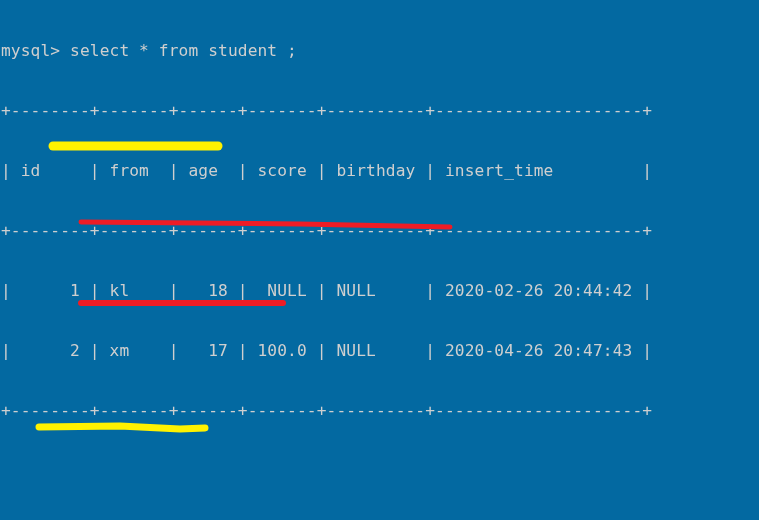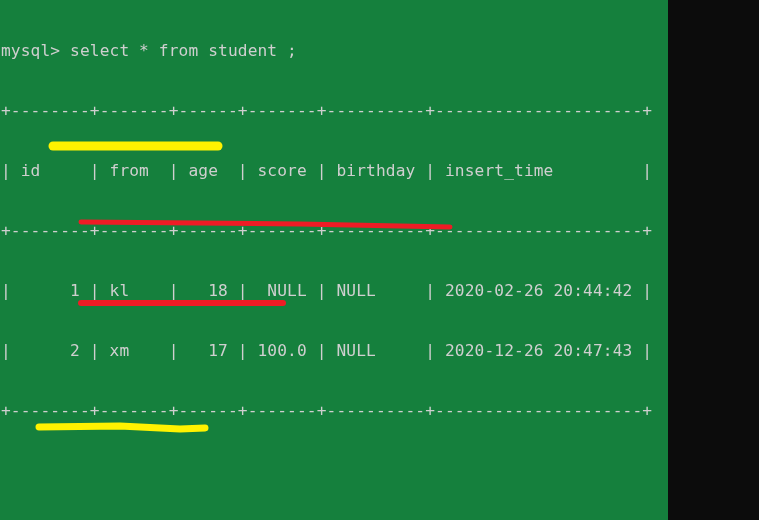--- a/index.html
+++ b/index.html
@@ -2,23 +2,23 @@
 <html><head>
 <meta charset="utf-8">
 <style>
   html, body {
     margin: 0;
     padding: 0;
     background: #0c0c0c;
   }
   #screen {
     position: relative;
-    width: 668px;
+    width: 759px;
     height: 520px;
-    background: #15803d;
+    background: #0369a1;
     overflow: hidden;
     font-family: "DejaVu Sans Mono", "Liberation Mono", monospace;
   }
   #terminal {
     position: absolute;
     left: 0;
     top: 0;
     width: 759px;
     height: 520px;
     padding: 1px 0 0 1px;
@@ -49,21 +49,21 @@
 <body>
 
 <div id="screen">
 
   <div id="terminal">
     <div class="line">mysql&gt; select * from student ;</div>
     <div class="line">+--------+-------+------+-------+----------+---------------------+</div>
     <div class="line">| id     | from  | age  | score | birthday | insert_time         |</div>
     <div class="line">+--------+-------+------+-------+----------+---------------------+</div>
     <div class="line">|      1 | kl    |   18 |  NULL | NULL     | 2020-02-26 20:44:42 |</div>
-    <div class="line">|      2 | xm    |   17 | 100.0 | NULL     | 2020-12-26 20:47:43 |</div>
+    <div class="line">|      2 | xm    |   17 | 100.0 | NULL     | 2020-04-26 20:47:43 |</div>
     <div class="line">+--------+-------+------+-------+----------+---------------------+</div>
     
     
     
     
     
     
     
     
     

